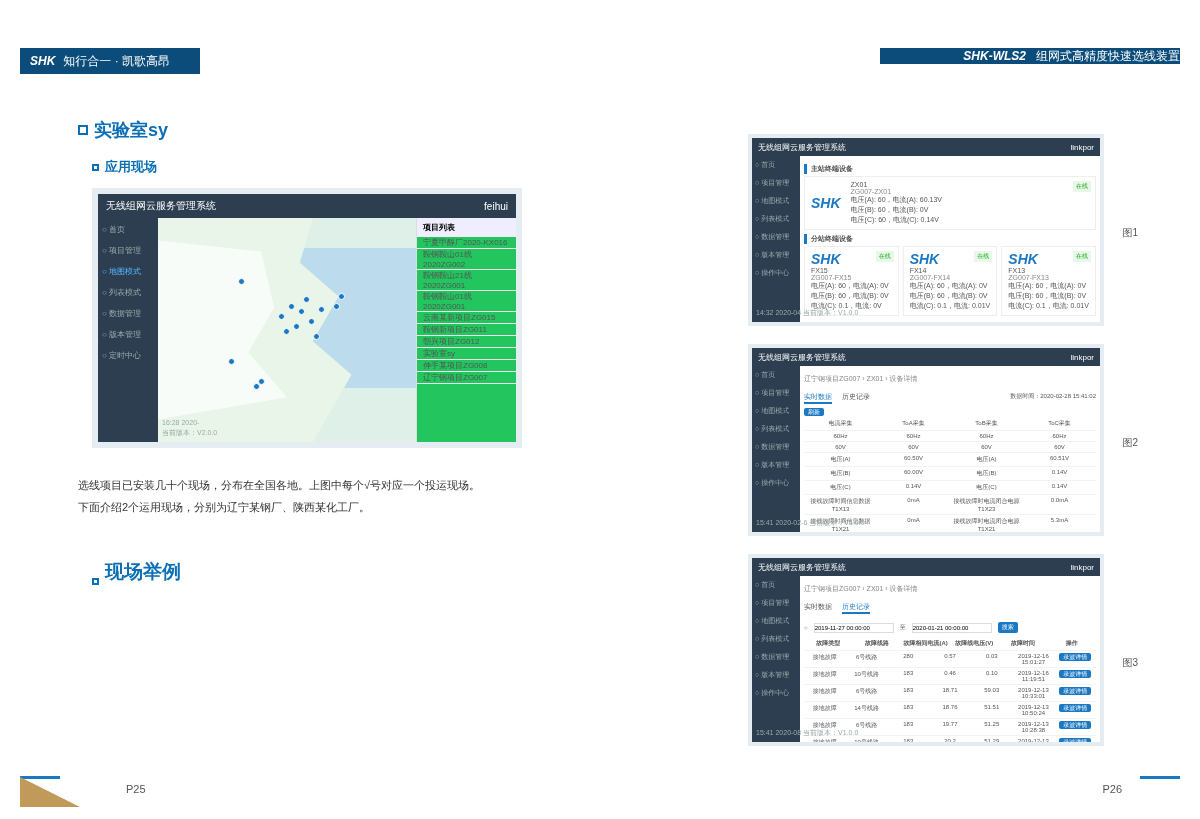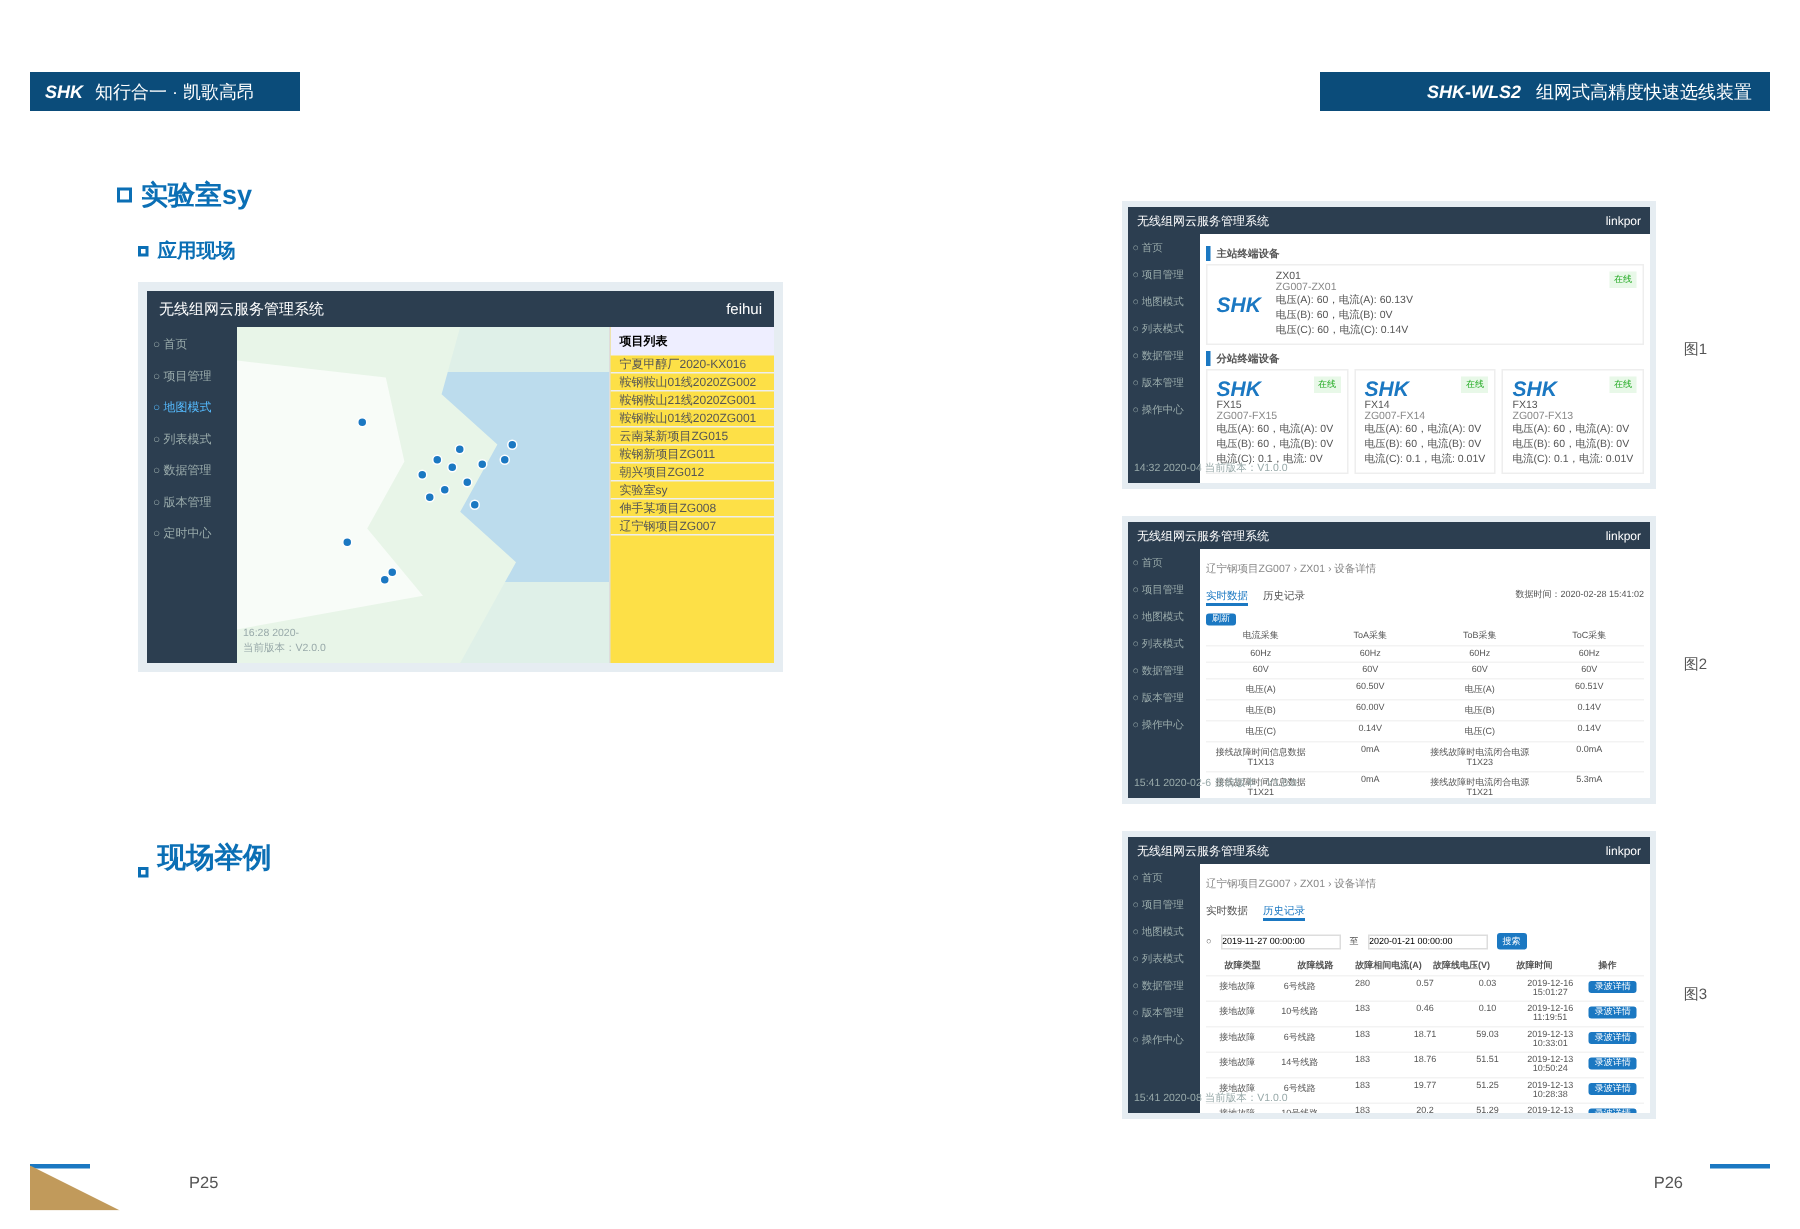--- a/index.html
+++ b/index.html
@@ -1,32 +1,32 @@
 <!DOCTYPE html>
 <html><head>
 <meta charset="utf-8">
 <style>
   * { box-sizing: border-box; margin: 0; padding: 0; }
   body { font-family: "Microsoft YaHei", sans-serif; background: #fff; width: 1200px; height: 819px; overflow: hidden; position: relative; }
   .page { position: absolute; inset: 0; background: #fff; }
   .header-left { position: absolute; top: 48px; left: 20px; width: 180px; height: 26px; background: #0b4c7a; color: #fff; font-weight: 700; font-style: italic; font-size: 12px; display: flex; align-items: center; padding-left: 10px; }
-  .header-right { position: absolute; top: 48px; right: 20px; width: 300px; height: 26px; background: #0b4c7a; color: #fff; font-weight: 700; font-size: 12px; display: flex; align-items: center; justify-content: flex-end; padding-right: 12px; gap: 10px; }
+  .header-right { position: absolute; top: 48px; right: 20px; width: 300px; height: 16px; background: #0b4c7a; color: #fff; font-weight: 700; font-size: 12px; display: flex; align-items: center; justify-content: flex-end; gap: 10px; }
   .sq { display:inline-block; width:10px; height:10px; border:2px solid #0b6fb5; margin-right:6px; }
   .sq-sm { display:inline-block; width:7px; height:7px; border:2px solid #0b6fb5; margin-right:6px; }
   .h1 { position:absolute; top:118px; left:78px; color:#0b6fb5; font-size:18px; font-weight:700; display:flex; align-items:center; }
   .h2a { position:absolute; top:158px; left:92px; color:#0b6fb5; font-size:13px; font-weight:700; display:flex; align-items:center; }
   .h2b { position:absolute; top:559px; left:92px; color:#0b6fb5; font-size:19px; font-weight:700; display:flex; align-items:flex-end; }
   .map-card { position:absolute; top:188px; left:92px; width:430px; height:260px; border:6px solid #e6edf2; background:#fff; }
   .map-top { height:24px; background:#2c3e50; color:#fff; font-size:10px; display:flex; align-items:center; padding:0 8px; justify-content:space-between; }
   .map-body { display:flex; height:calc(100% - 24px); }
   .map-side { width:60px; background:#2c3e50; color:#9aa; font-size:8px; padding:6px 4px; display:flex; flex-direction:column; gap:10px; }
   .map-side div { white-space:nowrap; }
   .map-side .sel { color:#5bf; }
   .map-main { flex:1; position:relative; background:#dff0e8; }
-  .map-list { width:110px; background:#fde047; border-left:1px solid #ddd; font-size:8px; overflow:hidden; }
+  .map-list { width:100px; background:#22c55e; border-left:1px solid #ddd; font-size:8px; overflow:hidden; }
   .map-list .hd { background:#eef; padding:4px 6px; font-weight:700; }
   .map-list .it { border-bottom:1px solid #eee; padding:0 6px; color:#555; }
   .sea { position:absolute; top:30px; right:0; width:120px; height:140px; background:#bcdced; }
   .land { position:absolute; inset:0; background:#e8f5e8; clip-path: polygon(0 0, 60% 0, 55% 20%, 70% 35%, 60% 55%, 75% 70%, 60% 100%, 0 100%); }
   .land2 { position:absolute; inset:0; background:#f8fcf8; clip-path: polygon(0 10%, 40% 15%, 45% 40%, 35% 60%, 50% 80%, 0 90%); }
   .pin { position:absolute; width:7px; height:7px; border-radius:50%; background:#1b78c2; border:1px solid #fff; }
   .para { position:absolute; left:78px; font-size:11px; color:#333; line-height:22px; width:500px; }
   .para .b { font-weight:700; }
   .rshot { position:absolute; right:96px; width:356px; height:192px; background:#2c3e50; border:4px solid #e6edf2; }
   .rshot .bar { height:18px; background:#2c3e50; color:#fff; font-size:8px; display:flex; align-items:center; padding:0 6px; justify-content:space-between; }
@@ -135,20 +135,24 @@
             <div class="it">鞍钢新项目ZG011</div>
             <div class="it">朝兴项目ZG012</div>
             <div class="it">实验室sy</div>
             <div class="it">伸手某项目ZG008</div>
             <div class="it">辽宁钢项目ZG007</div>
           </div>
       </div>
     </div>
   </div>
 
+  <div class="para" style="top:474px">
+    <div>选线项目已安装几十个现场，分布在全国各地。上图中每个√号对应一个投运现场。</div>
+    <div>下面介绍2个运用现场，分别为辽宁某钢厂、陕西某化工厂。</div>
+  </div>
 
 
   <div class="rshot" style="top:134px">
     <div class="bar">
         <span>无线组网云服务管理系统</span>
         <span>linkpor</span>
       </div>
     <div class="bd">
       <div class="rside" id="rside1">
           <div>○ 首页</div>

